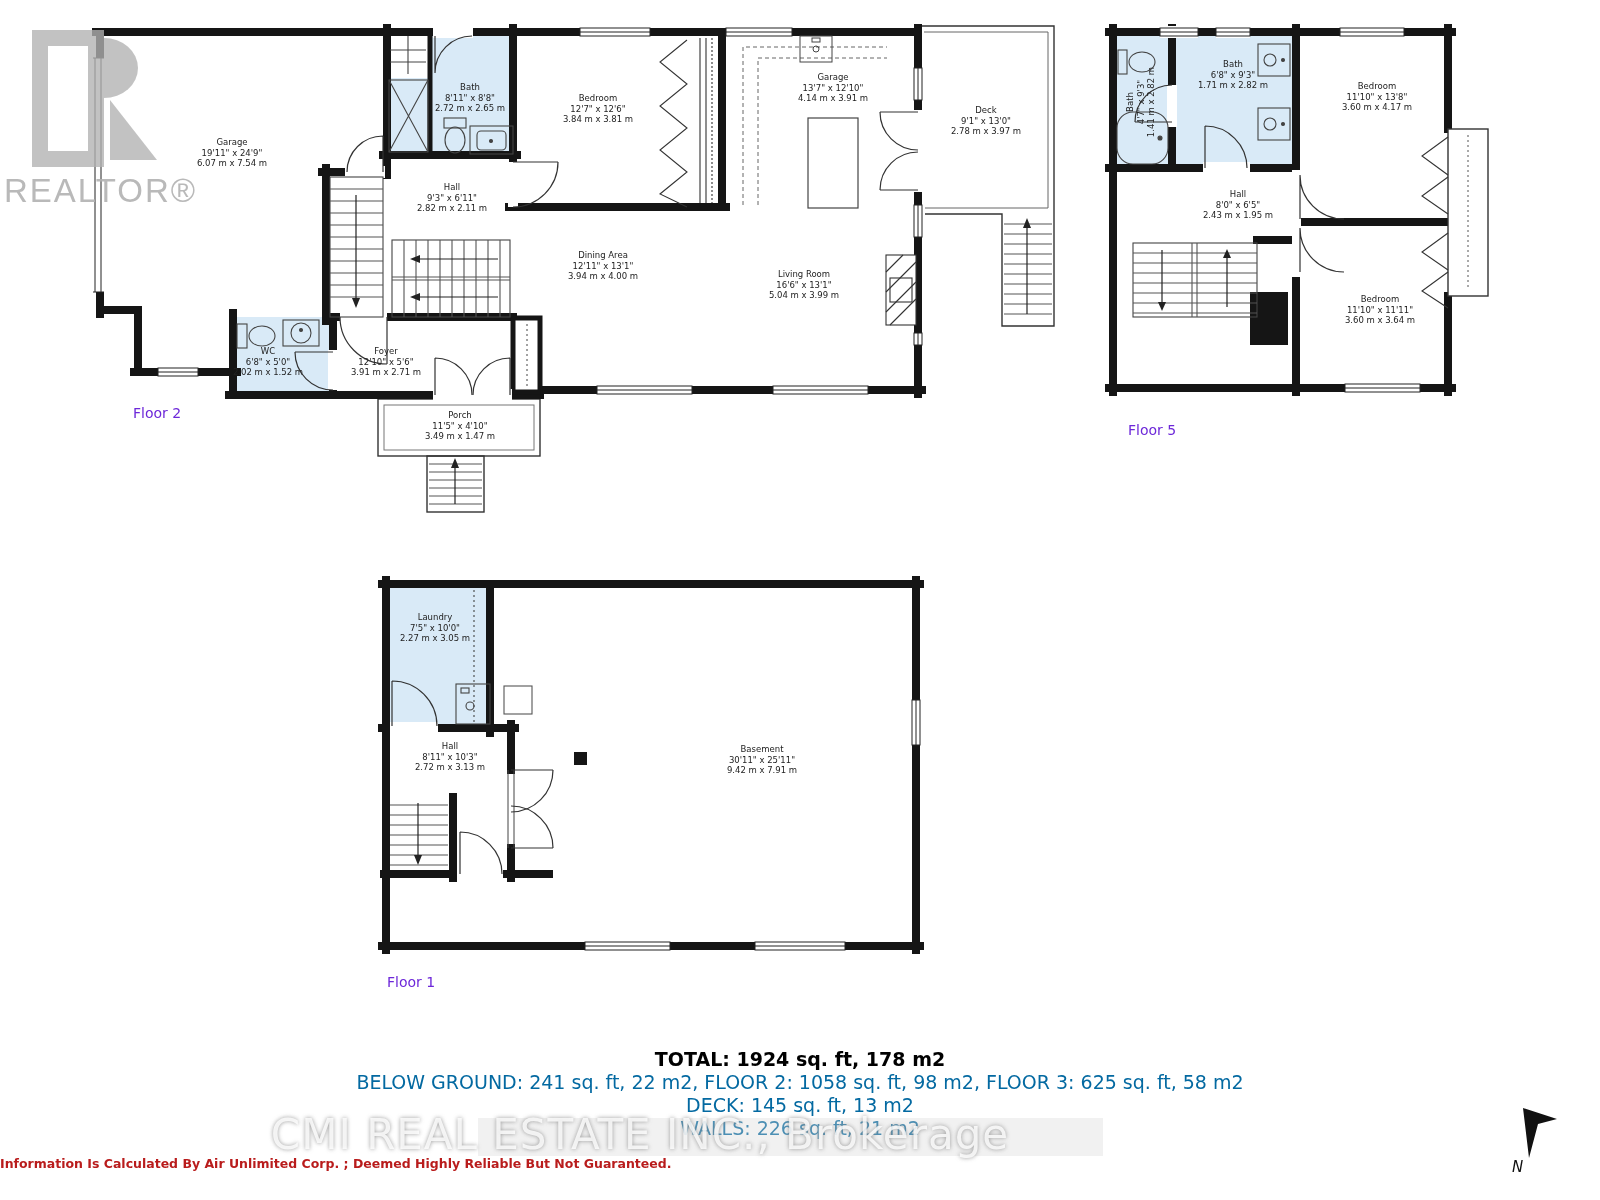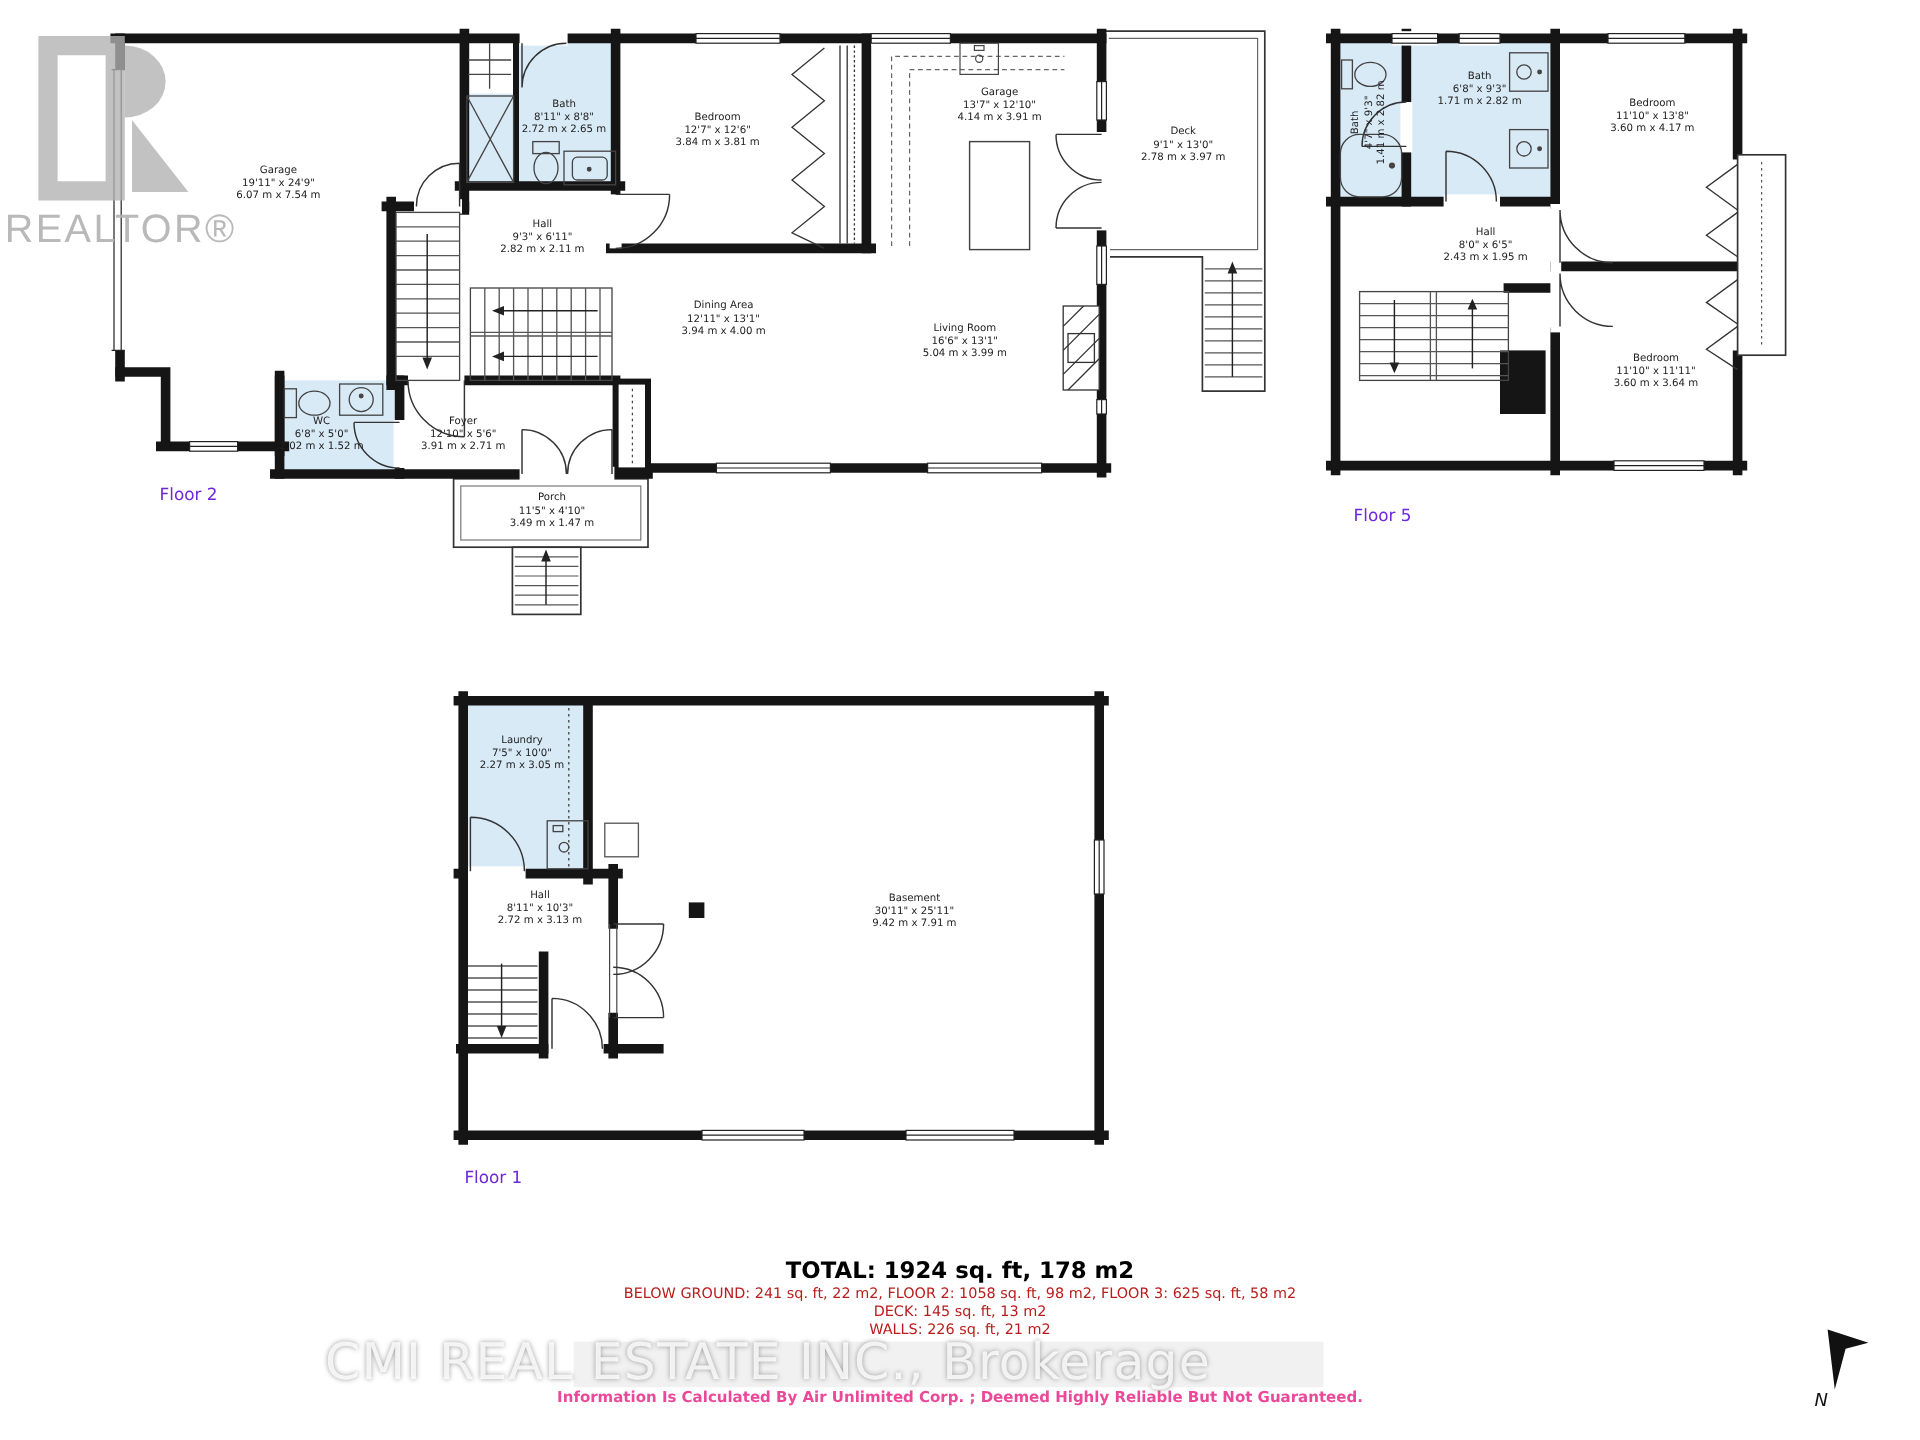--- a/index.html
+++ b/index.html
@@ -6,23 +6,23 @@
   body{width:1600px;height:1200px;position:relative;overflow:hidden;
        font-family:"DejaVu Sans","Liberation Sans",sans-serif;color:#222;}
   #plan-svg{position:absolute;left:0;top:0;z-index:1;}
   .plan-label{position:absolute;transform:translateX(-50%);text-align:center;
        font-size:8.5px;line-height:1.25;color:#222;z-index:3;white-space:nowrap;}
   .plan-label .rn{font-size:8.5px;}
   .plan-label.rot{transform:translate(-50%,-50%) rotate(-90deg);}
   .floor-label{position:absolute;font-size:14px;color:#6d28d9;z-index:3;}
   .summary{position:absolute;left:0;top:1050px;width:1600px;text-align:center;z-index:4;}
   .summary .total{font-size:19px;font-weight:bold;color:#000;line-height:1.0;margin-bottom:3px;}
-  .summary .sline{font-size:12px;color:#b91c1c;line-height:1.1;margin-bottom:2px;}
-  .disclaimer{position:absolute;left:0;top:1156px;width:1600px;text-align:center;
-       font-size:12.5px;font-weight:bold;color:#ec4899;z-index:4;}
+  .summary .sline{font-size:19px;color:#0369a1;line-height:1.1;margin-bottom:2px;}
+  .disclaimer{position:absolute;left:0;top:1156px;width:1600px;text-align:left;
+       font-size:12.5px;font-weight:bold;color:#b91c1c;z-index:4;}
   .wm-band{position:absolute;left:478px;top:1118px;width:625px;height:38px;
        background:rgba(215,215,215,0.35);z-index:5;}
   .wm-center{position:absolute;left:0;top:1110px;width:1280px;text-align:center;
        font-size:42px;letter-spacing:1px;color:rgba(255,255,255,0.82);
        text-shadow:0 0 4px rgba(130,130,130,0.8);z-index:6;white-space:nowrap;}
   .logo-text{position:absolute;left:4px;top:172px;font-size:33px;letter-spacing:2px;
        color:#b2b2b2;opacity:0.9;z-index:6;font-family:Liberation Sans, sans-serif;}
   .north-n{position:absolute;left:1512px;top:1158px;font-size:15px;font-style:italic;
        color:#111;z-index:4;}
 </style>

